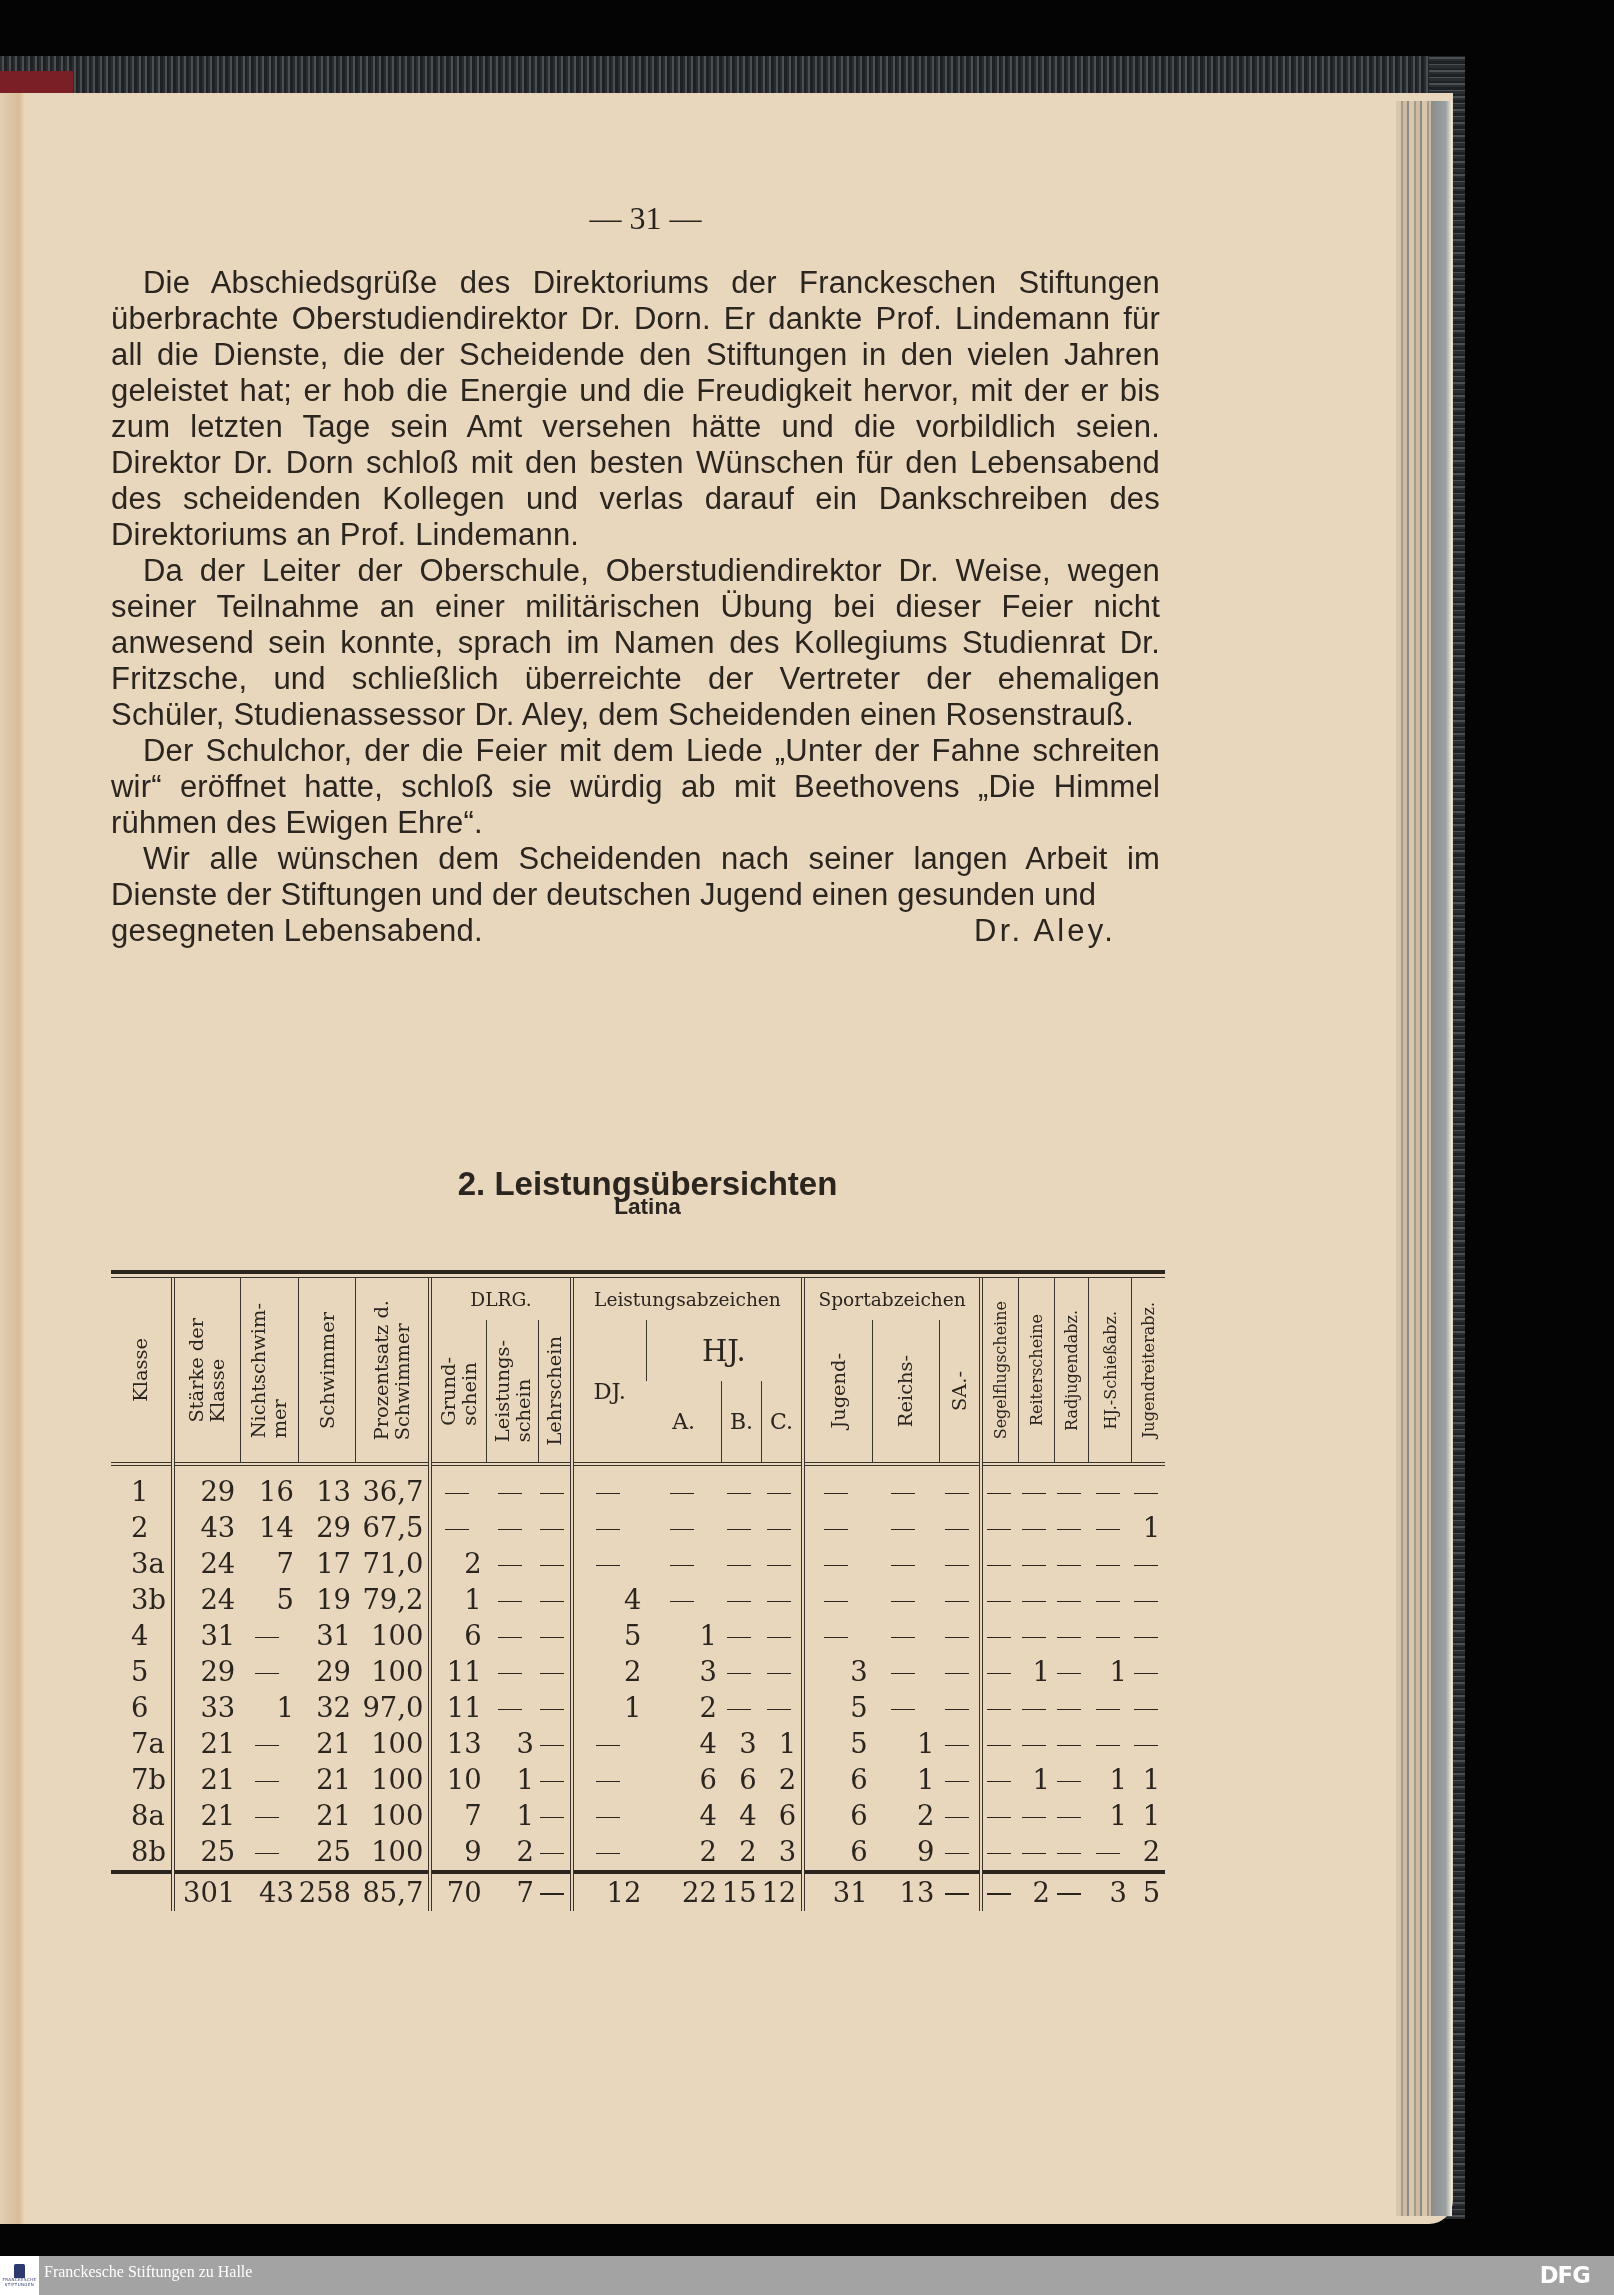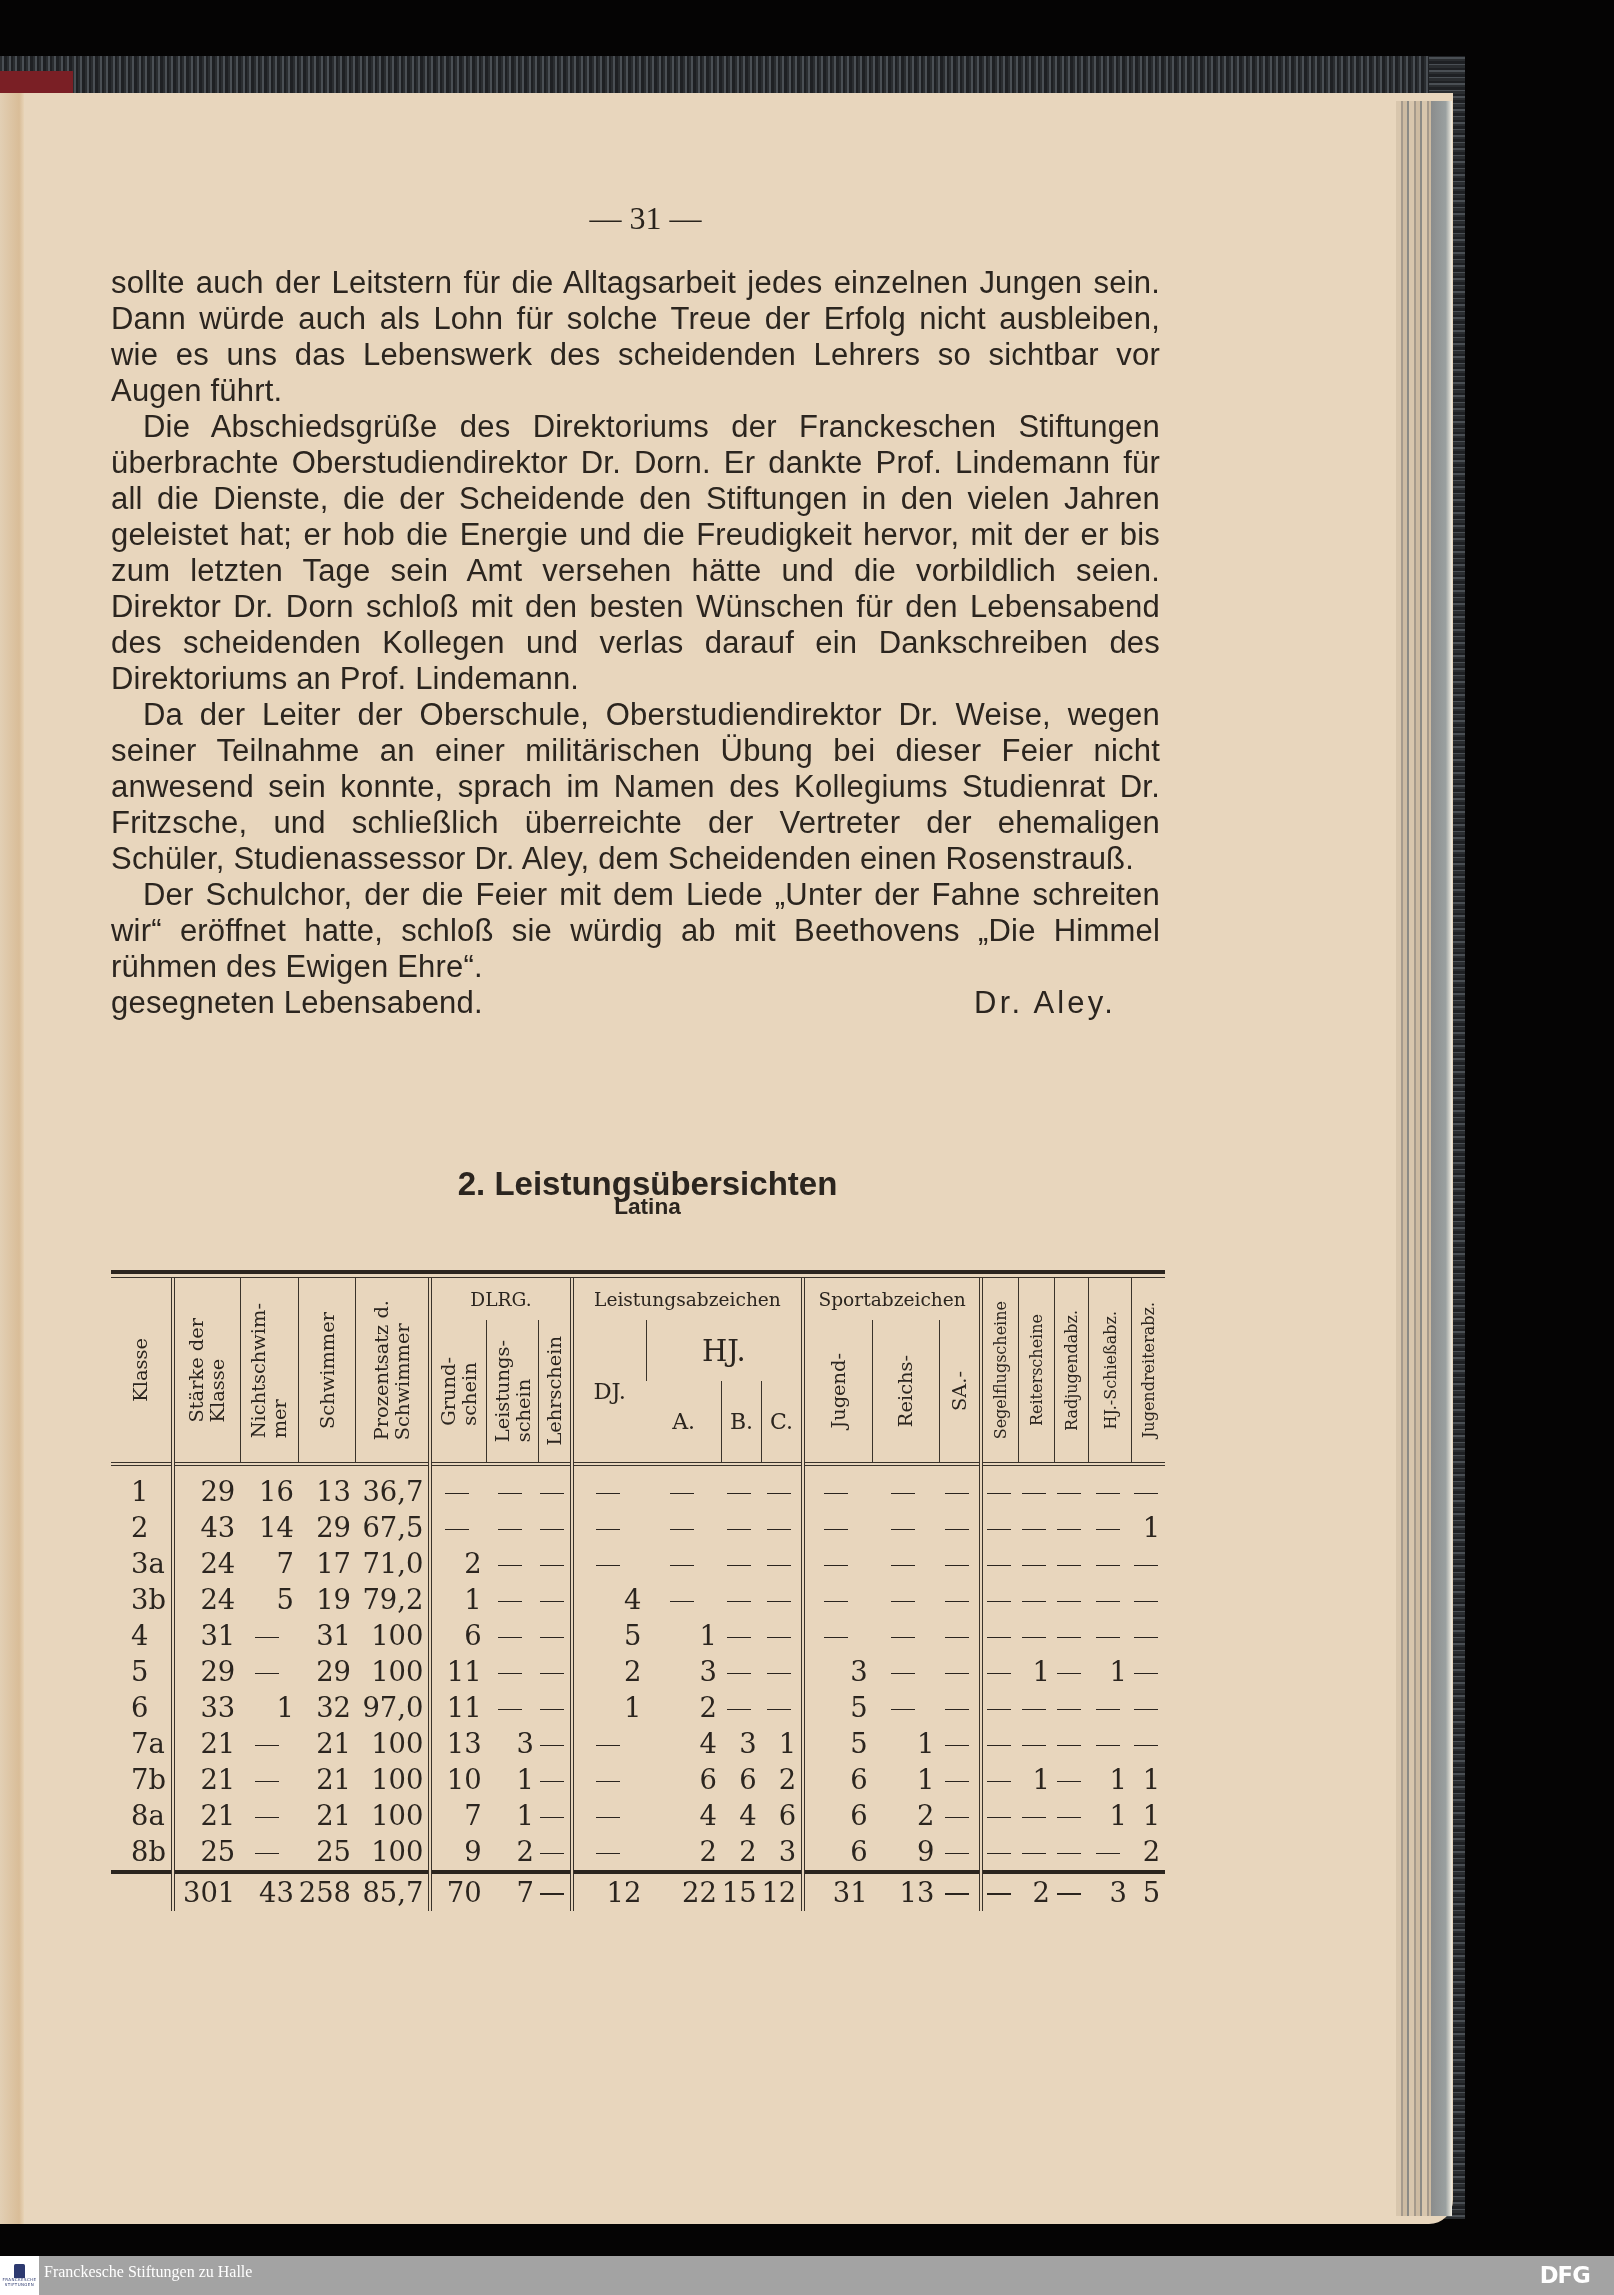--- a/index.html
+++ b/index.html
@@ -113,24 +113,24 @@
 <div class="cloth-right"></div>
 <div class="page"></div>
 <div class="page-fold"></div>
 <div class="page-edges">
     <div class="last"></div>
   </div>
 
 <div class="pagenum">— 31 —</div>
 
 <div class="text">
-  <p>sollte auch der Leitstern für die Alltagsarbeit jedes einzelnen Jungen sein. Dann würde auch als Lohn für solche Treue der Erfolg nicht ausbleiben, wie es uns das Lebenswerk des scheidenden Lehrers so sichtbar vor Augen führt.</p>
   <p class="ind">Die Abschiedsgrüße des Direktoriums der Franckeschen Stiftungen überbrachte Oberstudiendirektor Dr. Dorn. Er dankte Prof. Lindemann für all die Dienste, die der Scheidende den Stiftungen in den vielen Jahren geleistet hat; er hob die Energie und die Freudigkeit hervor, mit der er bis zum letzten Tage sein Amt versehen hätte und die vorbildlich seien. Direktor Dr. Dorn schloß mit den besten Wünschen für den Lebensabend des scheidenden Kollegen und verlas darauf ein Dankschreiben des Direktoriums an Prof. Lindemann.</p>
   <p class="ind">Da der Leiter der Oberschule, Oberstudiendirektor Dr. Weise, wegen seiner Teilnahme an einer militärischen Übung bei dieser Feier nicht anwesend sein konnte, sprach im Namen des Kollegiums Studienrat Dr. Fritzsche, und schließlich überreichte der Vertreter der ehemaligen Schüler, Studienassessor Dr. Aley, dem Scheidenden einen Rosenstrauß.</p>
   <p class="ind">Der Schulchor, der die Feier mit dem Liede „Unter der Fahne schreiten wir“ eröffnet hatte, schloß sie würdig ab mit Beethovens „Die Himmel rühmen des Ewigen Ehre“.</p>
+  <p class="ind">Wir alle wünschen dem Scheidenden nach seiner langen Arbeit im Dienste der Stiftungen und der deutschen Jugend einen gesunden und</p>
   <div class="signature">
     <span>gesegneten Lebensabend.</span>
     <span class="sig">Dr. Aley.</span>
   </div>
 </div>
 
 <div class="section-title">2. Leistungsübersichten</div>
 <div class="section-sub">Latina</div>
 
 <div class="tbl-wrap">

